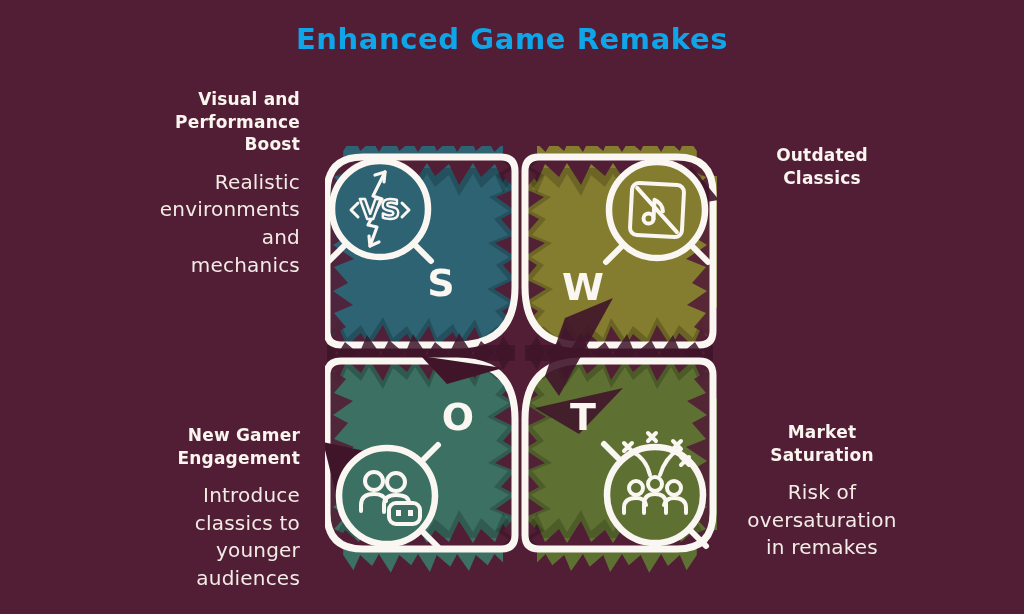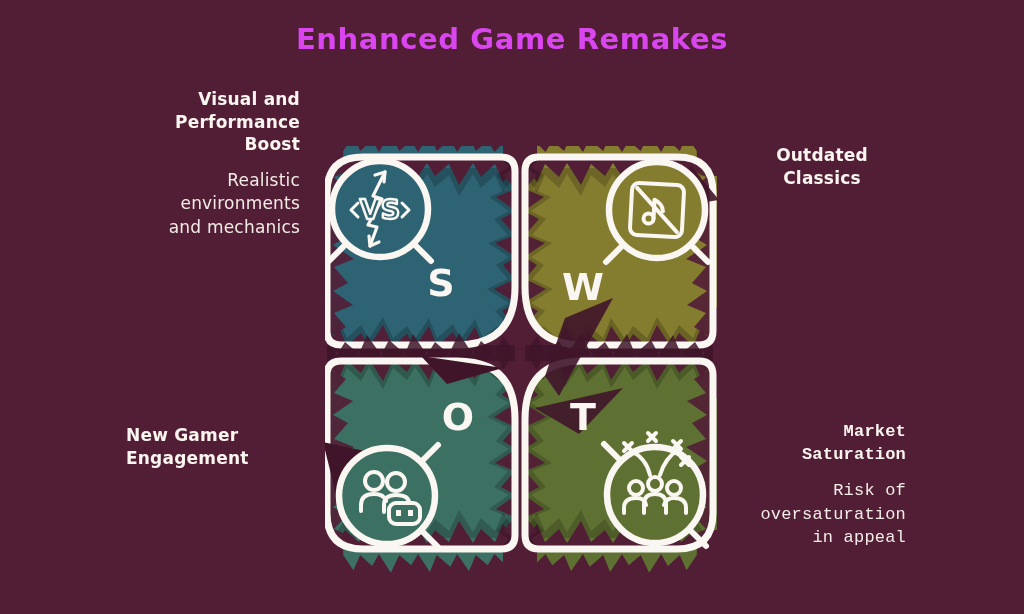--- a/index.html
+++ b/index.html
@@ -4,29 +4,29 @@
 <style>
   html,body{margin:0;padding:0;background:#3a1224;}
   .stage{
     position:relative;width:1024px;height:614px;overflow:hidden;
     background:#521e36;
     --bg:#521e36; --shadow:#40152a;
     font-family:"DejaVu Sans",sans-serif;
   }
   .title{
     position:absolute;top:22px;left:0;right:0;margin:0;text-align:center;
-    font-size:29px;font-weight:700;color:#d946ef;letter-spacing:.6px;
+    font-size:29px;font-weight:700;color:#0ea5e9;letter-spacing:.6px;
   }
   .block{position:absolute;color:#f3ece6;}
   .block h2{margin:0;font-size:17px;line-height:1.33;font-weight:700;color:#faf5ef;letter-spacing:.2px;}
-  .block p{margin:13px 0 0 0;font-size:17px;line-height:1.38;letter-spacing:.2px;}
+  .block p{margin:13px 0 0 0;font-size:20px;line-height:1.38;letter-spacing:.2px;}
   .blk-tl{top:88px;right:724px;width:152px;text-align:right;}
   .blk-tr{top:144px;left:738px;width:168px;text-align:center;}
-  .blk-bl{top:424px;right:724px;width:174px;text-align:left;}
-  .blk-br{top:421px;left:738px;width:168px;text-align:right;font-family:Liberation Mono, monospace;}
+  .blk-bl{top:424px;right:724px;width:174px;text-align:right;}
+  .blk-br{top:421px;left:738px;width:168px;text-align:center;}
 
   .diagram{position:absolute;left:325px;top:146px;}
   .oline{fill:none;stroke:#faf6f1;stroke-width:7;stroke-linejoin:round;}
   .icircle{stroke:#faf6f1;stroke-width:6.5;}
   .qletter{font-family:"DejaVu Sans",sans-serif;font-weight:700;font-size:38px;fill:#faf6f1;text-anchor:middle;}
   .icon{stroke:#faf6f1;stroke-width:4;fill:none;stroke-linecap:round;stroke-linejoin:round;}
   .icon .eye{fill:#faf6f1;stroke:none;}
   .vstext{font-family:"DejaVu Sans",sans-serif;font-weight:700;font-size:27px;stroke:#faf6f1;stroke-width:2.4;text-anchor:middle;stroke-linejoin:round;}
   .tln{stroke:#faf6f1;stroke-width:6;stroke-linecap:round;}
 </style>
@@ -41,25 +41,26 @@
     <h2>Visual and Performance Boost</h2>
     <p>Realistic environments and mechanics</p>
   </div>
 
   <div class="block blk-tr">
     <h2>Outdated Classics</h2>
   </div>
 
   <div class="block blk-bl">
     <h2>New Gamer Engagement</h2>
+    <p>Introduce classics to younger audiences</p>
   </div>
 
   <div class="block blk-br">
     <h2>Market Saturation</h2>
-    <p>Risk of oversaturation in appeal</p>
+    <p>Risk of oversaturation in remakes</p>
   </div>
 
   <svg class="diagram" width="392" height="440" viewBox="0 0 392 440">
     <defs>
 
       <path id="pP" d="M38,11 H176 Q190,11 190,25 V141 Q190,199 132,199 H16 Q2,199 2,185 V47 Q2,11 38,11 Z"></path>
 
       <path id="saw" d="M0,0 H188 V7 L176,25 L168,7 L154,20 L146,6 L132,28 L122,7 L108,19 L100,6 L86,27 L78,7 L62,21 L54,6 L40,26 L32,7 L18,19 L10,6 L0,16 Z"></path>
       <clipPath id="cP">
           <use href="#pP"></use>

